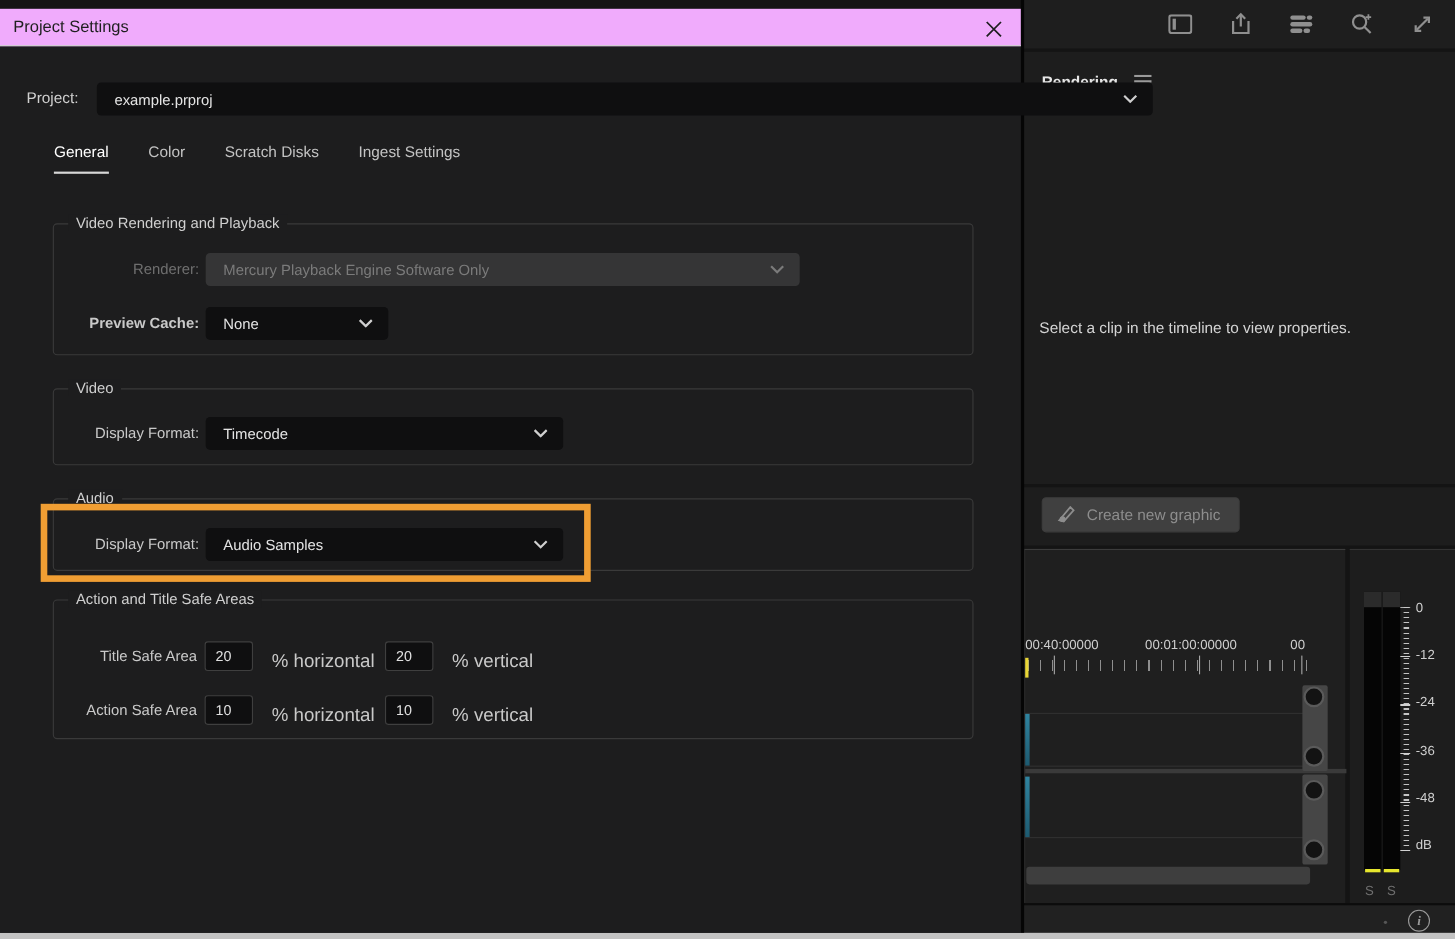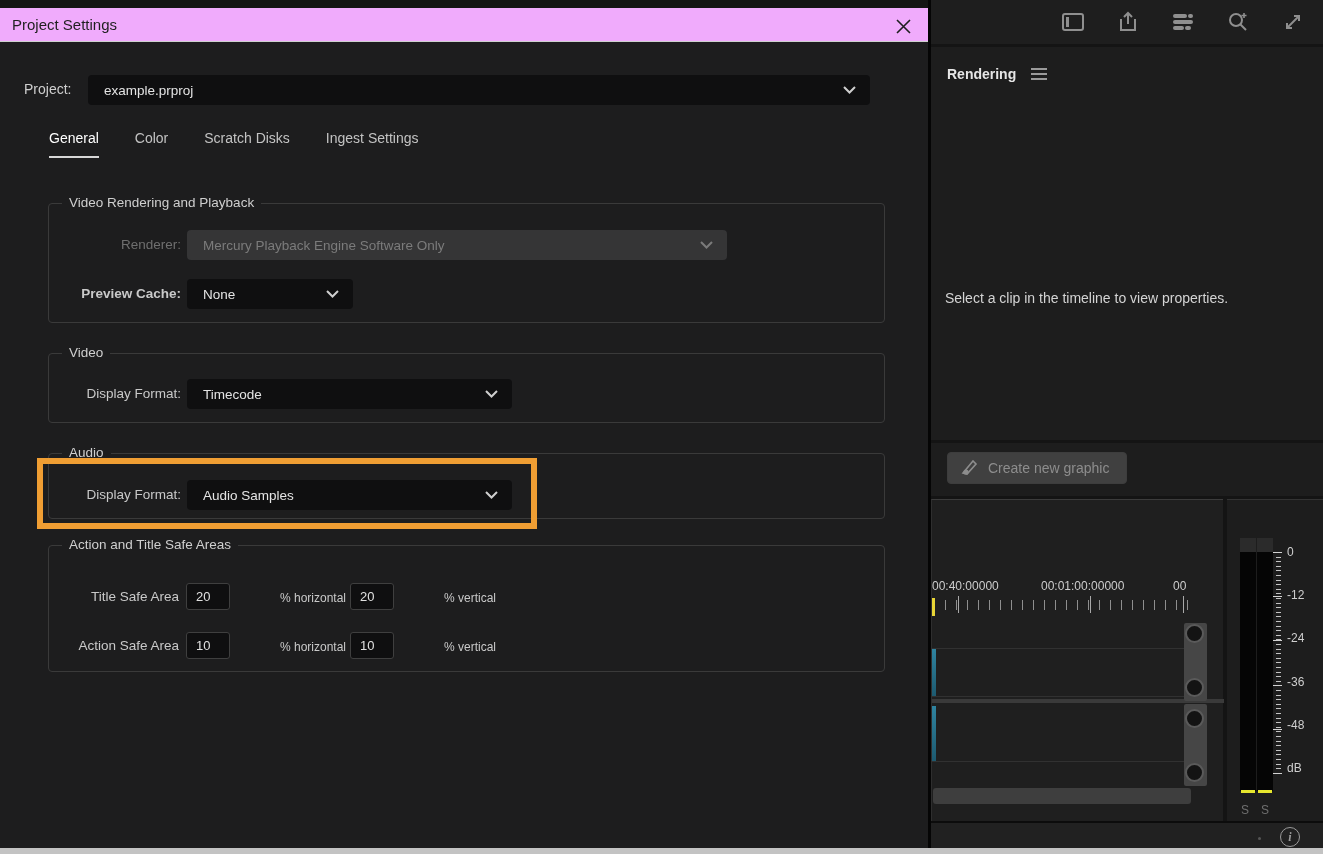--- a/index.html
+++ b/index.html
@@ -53,36 +53,36 @@
   #dialog-gap { left:928px; top:0; width:3px; height:848px; background:#050505; }
 
   
   #dialog { left:0; top:8px; width:928px; height:840px; background:#1d1d1e; }
   #dialog-titlebar { left:0; top:0; width:928px; height:34px; background:#f0abfc; border-bottom:1px solid #cfcfcf; display:flex; align-items:center; }
   #dialog-title { margin-left:12px; font-size:15px; color:#1f1f1f; }
   #dialog-close { position:absolute; right:14px; top:7px; width:22px; height:22px; color:#1f1f1f; display:flex; align-items:center; justify-content:center; cursor:pointer; }
 
   #project-row { left:0; top:67px; width:928px; height:30px; }
   #project-label { left:24px; top:6px; font-size:14px; color:#cfcfcf; }
-  #project-dd { left:88px; top:0; width:782px; height:30px; }
+  #project-dd { left:88px; top:0; width:960px; height:30px; }
 
   .dd { background:#0f0f10; border-radius:4px; display:flex; align-items:center; justify-content:space-between; padding:0 14px 0 16px; color:#e4e4e4; font-size:13.5px; cursor:pointer; }
   .dd .chev { color:#cfcfcf; display:flex; }
   .dd.disabled { background:#353536; color:#7b7b7b; cursor:default; }
   .dd.disabled .chev { color:#7b7b7b; }
 
   #tabs-row { left:33px; top:122px; display:flex; gap:36px;margin-left:16px; }
   .tab { font-size:14px; color:#c3c3c3; padding-bottom:10px; cursor:pointer; }
   .tab.active { color:#ffffff; border-bottom:2px solid #d7d7d7; }
 
   .fieldset { border:1px solid #3a3a3a; border-radius:4px; left:48px; width:837px; }
   .legend { position:absolute; top:-9px; left:13px; background:#1d1d1e; padding:0 7px; font-size:13.5px; color:#cfcfcf; white-space:nowrap; }
   .f-label { position:absolute; font-size:13.5px; color:#c9c9c9; text-align:right; }
   .f-label.dim { color:#6f6f6f; }
-  .unit-label { position:absolute; font-size:12px; color:#c9c9c9;margin-left:33px; }
+  .unit-label { position:absolute; font-size:17px; color:#c9c9c9; }
   .num-input { position:absolute; width:44px; height:27px; background:#0f0f10; border:1px solid #3f3f3f; border-radius:3px; color:#e0e0e0; font-size:13px; padding-left:9px; font-family:"Liberation Sans", sans-serif; }
 
   #fs-vrp { top:195px; height:120px; }
   #fs-video { top:345px; height:70px; }
   #fs-audio { top:445px; height:66px; }
   #fs-safe { top:537px; height:127px; }
 
   #highlight-box { left:37px; top:450px; width:500px; height:71px; border:6px solid #f09e33; z-index:5; pointer-events:none; }
 </style>
 </head>

